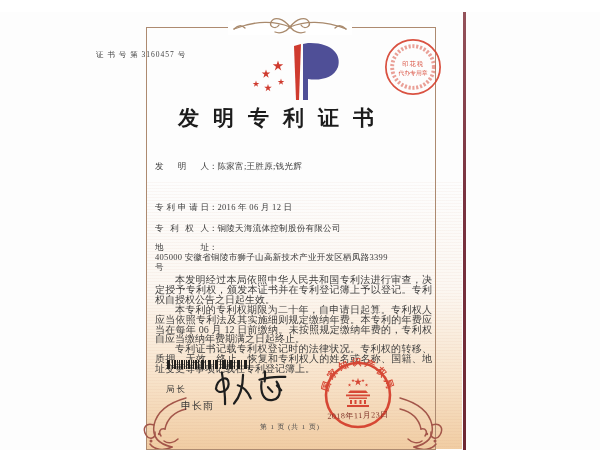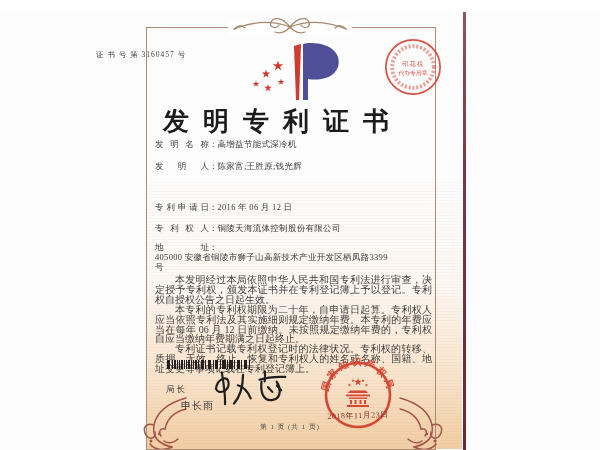--- a/index.html
+++ b/index.html
@@ -10,21 +10,21 @@
   .paper-edge{left:463px;top:0;width:3px;height:450px;
               background:linear-gradient(180deg,#94525a 0%,#7a3340 40%,#6d2732 100%);}
   
   .tint{left:147px;top:170px;width:315px;height:267px;
         background:
           repeating-linear-gradient(180deg, rgba(187,118,88,0.05) 0 1px, rgba(255,255,255,0) 1px 3px),
           linear-gradient(180deg, rgba(247,220,190,0) 0%, rgba(247,220,190,0.18) 40%,
                           rgba(245,213,175,0.62) 72%, rgba(240,202,158,0.95) 100%);}
   .frame{left:146px;top:15px;width:288px;height:421px;border:1.4px solid #ad8a70;}
   .cert-no{left:96px;top:38px;font-size:7.5px;letter-spacing:1px;color:#3f3f3f;}
-  .title{left:146px;top:92px;width:260px;text-align:center;font-size:26px;font-weight:700;
+  .title{left:146px;top:92px;width:260px;text-align:center;font-size:21px;font-weight:700;
          letter-spacing:14px;text-indent:14px;color:#1c1c1c;}
   .frow{left:155px;width:285px;font-size:8.5px;line-height:10px;color:#3b3b3b;}
   .flabel{display:inline-block;width:54px;text-align:justify;text-align-last:justify;vertical-align:top;}
   .fval{letter-spacing:0.3px;}
   .addr-val{display:inline-block;width:236px;vertical-align:top;}
   .grant-no{position:absolute;left:175px;top:0;white-space:nowrap;}
   .grant-no .flabel{width:58px;}
   .paras{left:155px;top:263px;width:277px;font-size:10px;line-height:9.9px;text-align:justify;color:#3d3d3d;}
   .paras p{margin:0;text-indent:2em;}
   .barcode{left:167px;top:348px;width:83px;height:9px;
@@ -106,23 +106,20 @@
       <use href="#star5" transform="translate(20,48) scale(0.40)"></use>
       <use href="#star5" transform="translate(30,26) scale(0.55)"></use>
       <use href="#star5" transform="translate(33,42) scale(0.35)"></use>
       <polygon points="46,6 53,4 51,60 48,60"></polygon>
     </g>
     <path d="M55,4 L60,3 C84,2 94,15 90,27 C86,38 72,41 60,39 L60,60 L55,60 Z" fill="#4f4f97"></path>
   </svg>
 
   <div class="abs title">发明专利证书</div>
 
-  <div class="abs frow" style="top:127px">
-    <span class="flabel">发明名称</span><span>：</span><span class="fval">高增益节能式深冷机</span>
-  </div>
   <div class="abs frow" style="top:149px">
     <span class="flabel">发明人</span><span>：</span><span class="fval">陈家富;王胜原;钱光辉</span>
   </div>
   <div class="abs frow" style="top:190px">
     <span class="flabel">专利申请日</span><span>：</span><span class="fval">2016 年 06 月 12 日</span>
   </div>
   <div class="abs frow" style="top:211px">
     <span class="flabel">专利权人</span><span>：</span><span class="fval">铜陵天海流体控制股份有限公司</span>
   </div>
   <div class="abs frow" style="top:230px">

